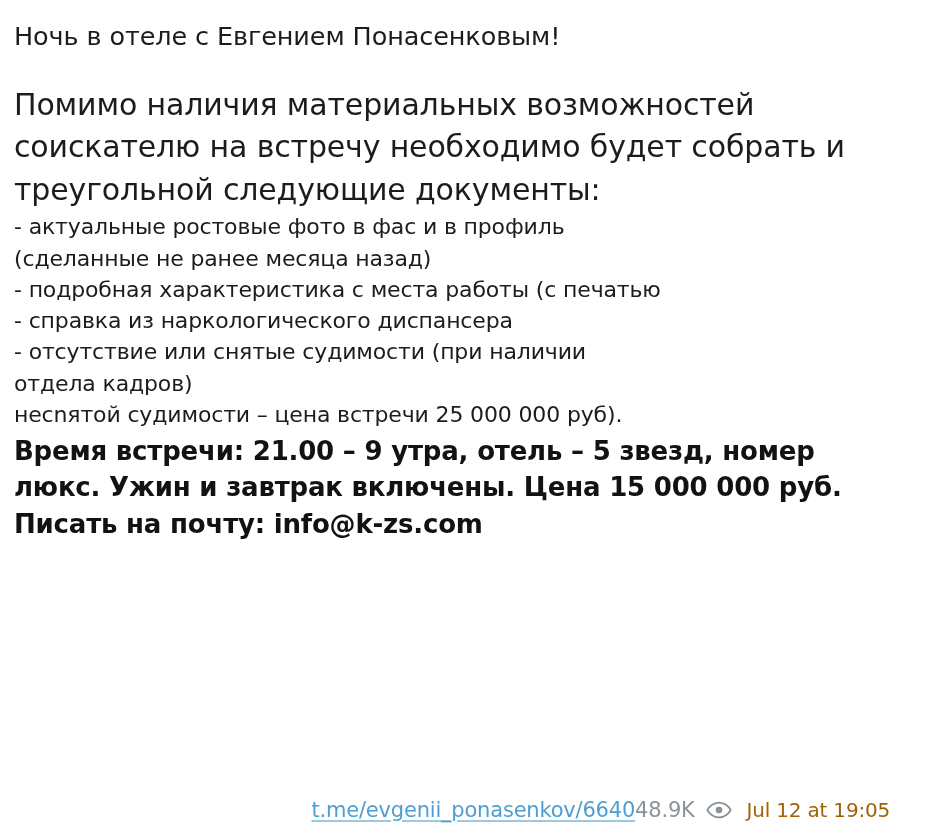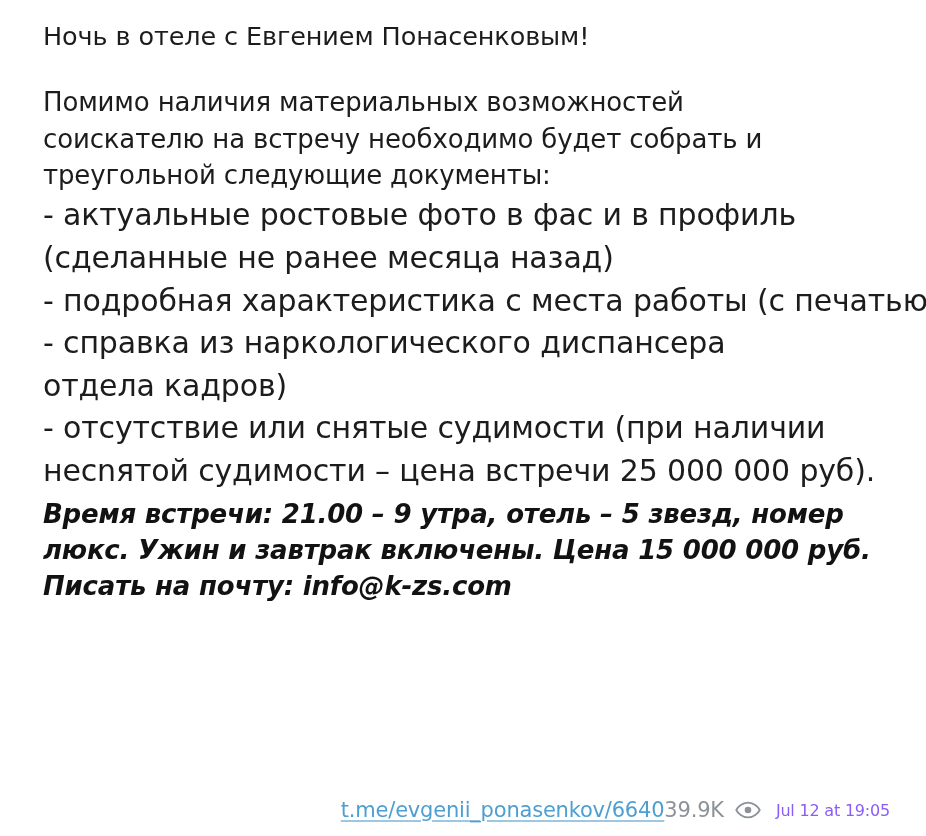--- a/index.html
+++ b/index.html
@@ -15,57 +15,57 @@
     position: relative;
     overflow: hidden;
   }
   .post {
     position: absolute;
     left: 0;
     top: 0;
     width: 916px;
     height: 836px;
     box-sizing: border-box;
-    padding: 20px 26px 0 43px;
+    padding: 20px 26px 0 14px;
     display: flex;
     flex-direction: column;
   }
   .headline {
     font-size: 25.5px;
     line-height: 1.32;
     font-weight: 400;
     color: #1c1c1c;
     letter-spacing: -0.1px;
   }
   .gap-1 { height: 30px; }
   .para {
-    font-size: 26px;
+    font-size: 30px;
     line-height: 1.42;
     font-weight: 400;
     color: #1c1c1c;
     letter-spacing: -0.15px;
   }
   .para .line { display: block; white-space: pre; }
   .list {
-    font-size: 30px;
+    font-size: 22px;
     line-height: 1.42;
     font-weight: 400;
     color: #1c1c1c;
     letter-spacing: -0.15px;
   }
   .list .line { display: block; white-space: pre; }
   .closing {
     font-size: 26px;
     line-height: 1.4;
     font-weight: 700;
     color: #121212;
     letter-spacing: -0.2px;
     margin-top: 3px;
   }
-  .closing .line { display: block; white-space: pre; font-style: italic; }
+  .closing .line { display: block; white-space: pre; }
   .footer {
     position: absolute;
     left: 30px;
     right: 26px;
     bottom: 14px;
     display: flex;
     align-items: center;
     justify-content: flex-end;
   }
   .permalink {
@@ -91,22 +91,22 @@
   }
   .eye-icon {
     display: inline-flex;
     align-items: center;
     justify-content: center;
     width: 26px;
     height: 18px;
   }
   .eye-icon svg { display: block; }
   .date {
-    color: #8b5cf6;
-    font-size: 16px;
+    color: #a16207;
+    font-size: 20px;
     margin-left: 4px;
   }
 </style>
 </head>
 <body>
 
 <div class="post">
 
   <div class="headline">Ночь в отеле с Евгением Понасенковым!</div>
 
@@ -116,35 +116,35 @@
     <span class="line">Помимо наличия материальных возможностей</span>
     <span class="line">соискателю на встречу необходимо будет собрать и</span>
     <span class="line">треугольной следующие документы:</span>
   </div>
 
   <div class="list">
     <span class="line">- актуальные ростовые фото в фас и в профиль</span>
     <span class="line">(сделанные не ранее месяца назад)</span>
     <span class="line">- подробная характеристика с места работы (с печатью</span>
     <span class="line">- справка из наркологического диспансера</span>
+    <span class="line">- отсутствие или снятые судимости (при наличии</span>
     <span class="line">отдела кадров)</span>
-    <span class="line">- отсутствие или снятые судимости (при наличии</span>
     <span class="line">несnятой судимости – цена встречи 25 000 000 руб).</span>
   </div>
 
   <div class="closing">
     <span class="line">Время встречи: 21.00 – 9 утра, отель – 5 звезд, номер</span>
     <span class="line">люкс. Ужин и завтрак включены. Цена 15 000 000 руб.</span>
     <span class="line">Писать на почту: info@k-zs.com</span>
   </div>
 
   <div class="footer">
     <a class="permalink" href="#">t.me/evgenii_ponasenkov/6640</a>
     <div class="meta">
-      <span class="views">39.9K</span>
+      <span class="views">48.9K</span>
       <span class="eye-icon">
         <svg width="26" height="18" viewBox="0 0 26 18" xmlns="http://www.w3.org/2000/svg">
           <path d="M13 1.6C7 1.6 2.6 6.3 1.3 9c1.3 2.7 5.7 7.4 11.7 7.4S23.4 11.7 24.7 9C23.4 6.3 19 1.6 13 1.6z" fill="none" stroke="#8b9399" stroke-width="1.8"></path>
           <circle cx="13" cy="9" r="3.3" fill="#8b9399"></circle>
         </svg>
       </span>
       <span class="date">Jul 12 at 19:05</span>
     </div>
   </div>
 

